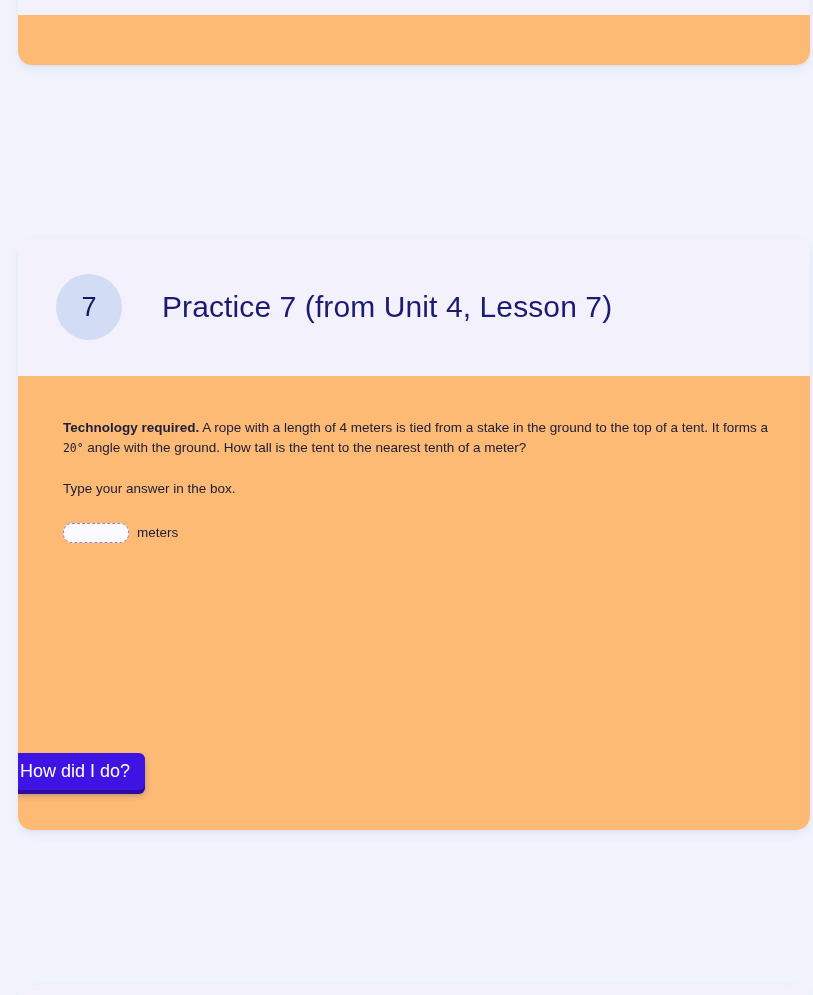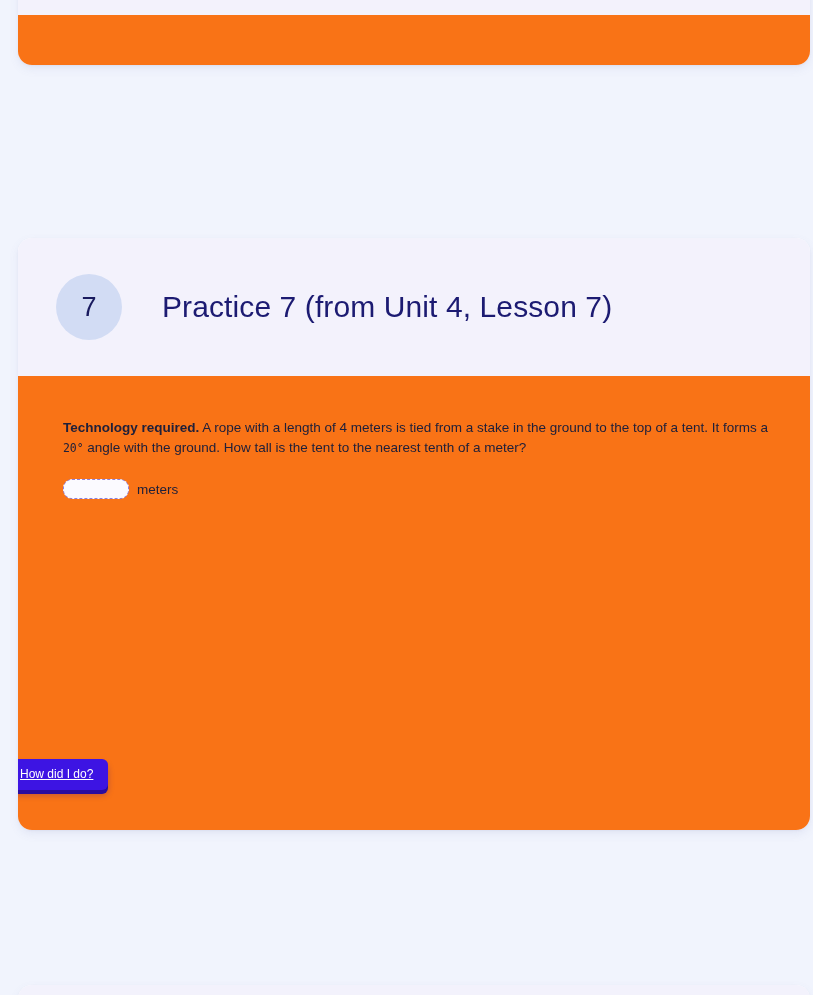--- a/index.html
+++ b/index.html
@@ -60,21 +60,21 @@
   .card-title {
     margin-left: 40px;
     color: #1c1b72;
     font-size: 30px;
     font-weight: 400;
     letter-spacing: .1px;
     white-space: nowrap;
   }
 
   .card-body {
-    background: #f97316;
+    background: #fdba74;
     padding: 42px 40px 0 45px;
     position: relative;
   }
 
   
   #card-prev {
     top: -123px;
     height: 188px;
   }
   #card-prev .card-header { height: 138px; }
@@ -146,26 +146,25 @@
     position: absolute;
     left: -13px;
     bottom: 40px;
   }
   .btn-primary {
     background: #3d14e3;
     color: #ffffff;
     border: none;
     border-radius: 6px;
     font-family: "Liberation Sans", sans-serif;
-    font-size: 12px;
+    font-size: 18px;
     padding: 9px 15px 10px 15px;
     cursor: pointer;
     box-shadow: 0 4px 0 #2a0c9e, 0 5px 6px rgba(40, 12, 140, .28);
     line-height: 1;
-    text-decoration: underline;
   }
 </style>
 </head>
 <body>
 
 <div class="page">
 
   <section class="card" id="card-prev">
     <div class="card-header">
       
@@ -178,20 +177,21 @@
 
     <div class="card-header">
       <div class="badge">7</div>
       <h2 class="card-title">Practice 7 (from Unit 4, Lesson 7)</h2>
     </div>
 
     <div class="card-body">
 
       <p class="prompt"><b>Technology required.</b><span> A rope with a length of 4 meters is tied from a stake in the ground to the top of a tent. It forms a </span><span class="angle">20°</span><span> angle with the ground. How tall is the tent to the nearest tenth of a meter?</span></p>
 
+      <p class="instruction">Type your answer in the box.</p>
 
       <div class="answer-row">
         <input class="answer-input" type="text" placeholder="" style="">
         <span class="answer-unit">meters</span>
       </div>
 
       <div class="btn-row">
         <button class="btn-primary">How did I do?</button>
       </div>
 

